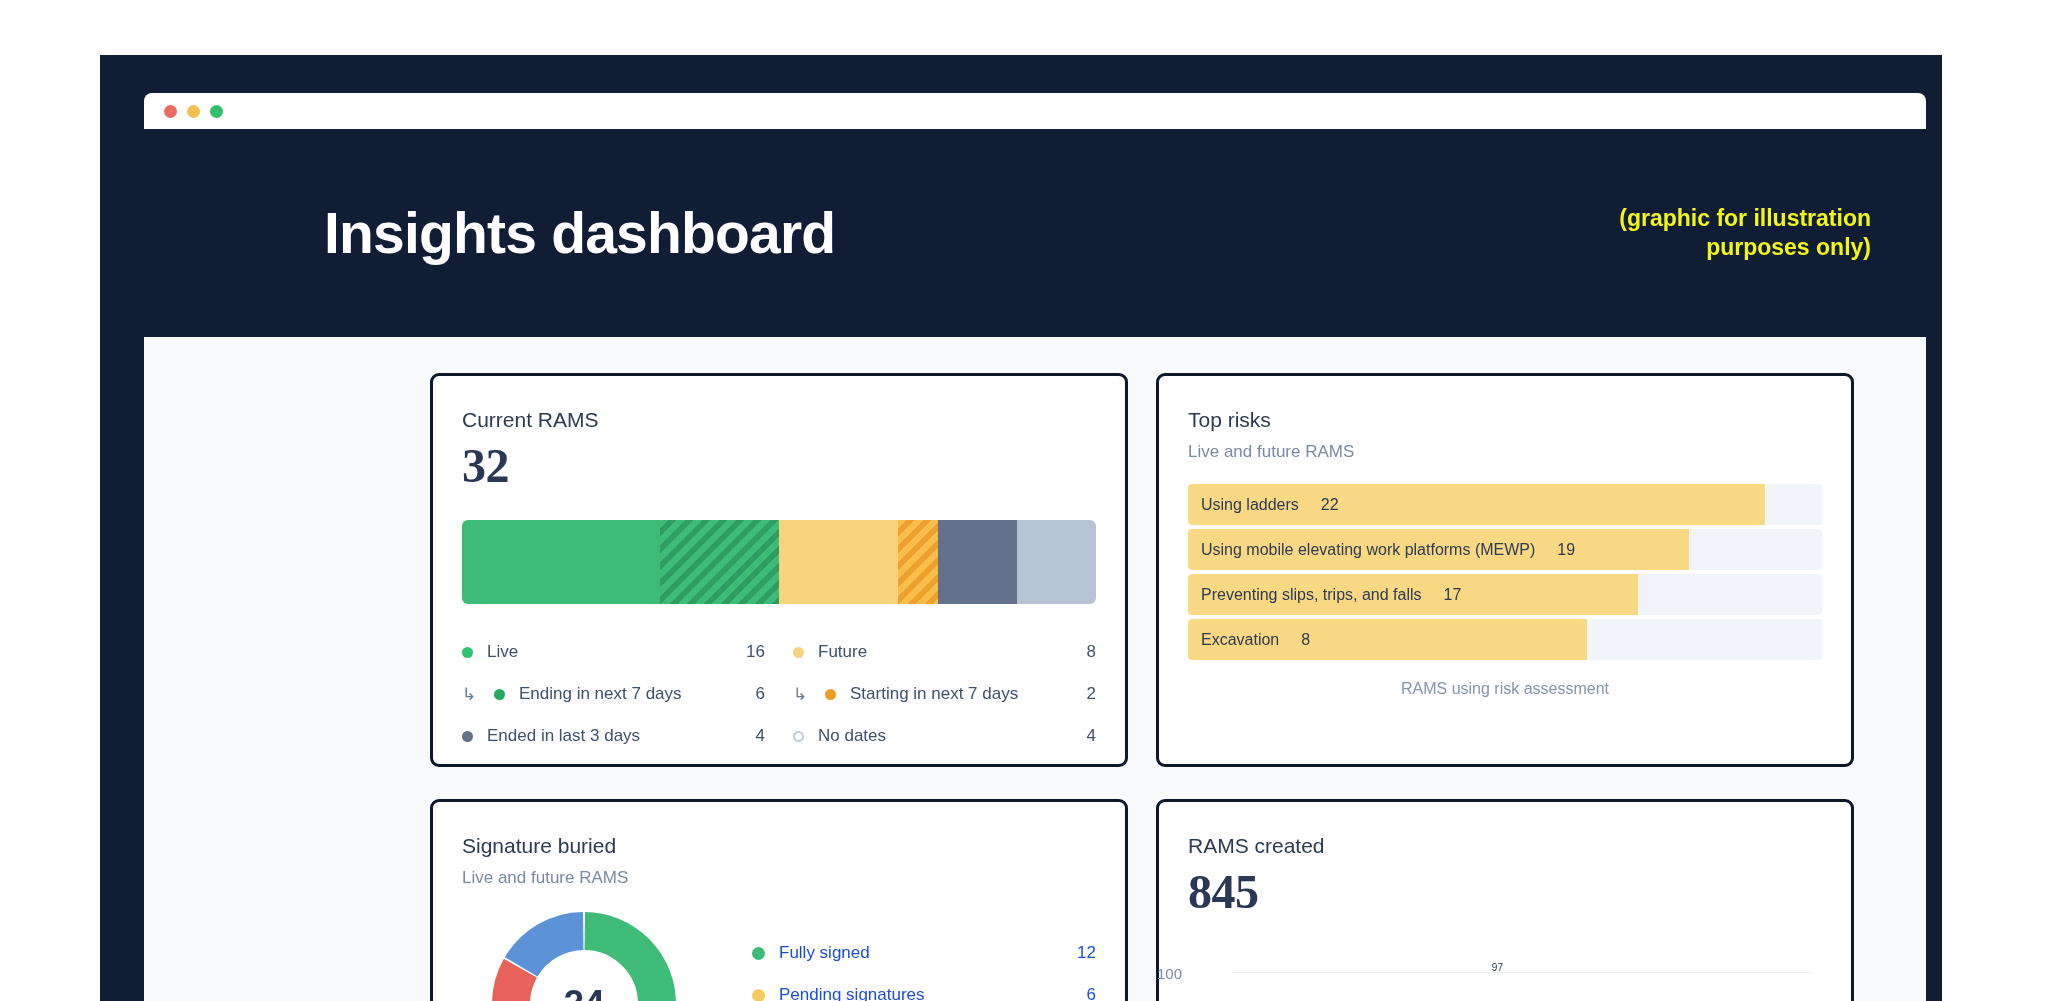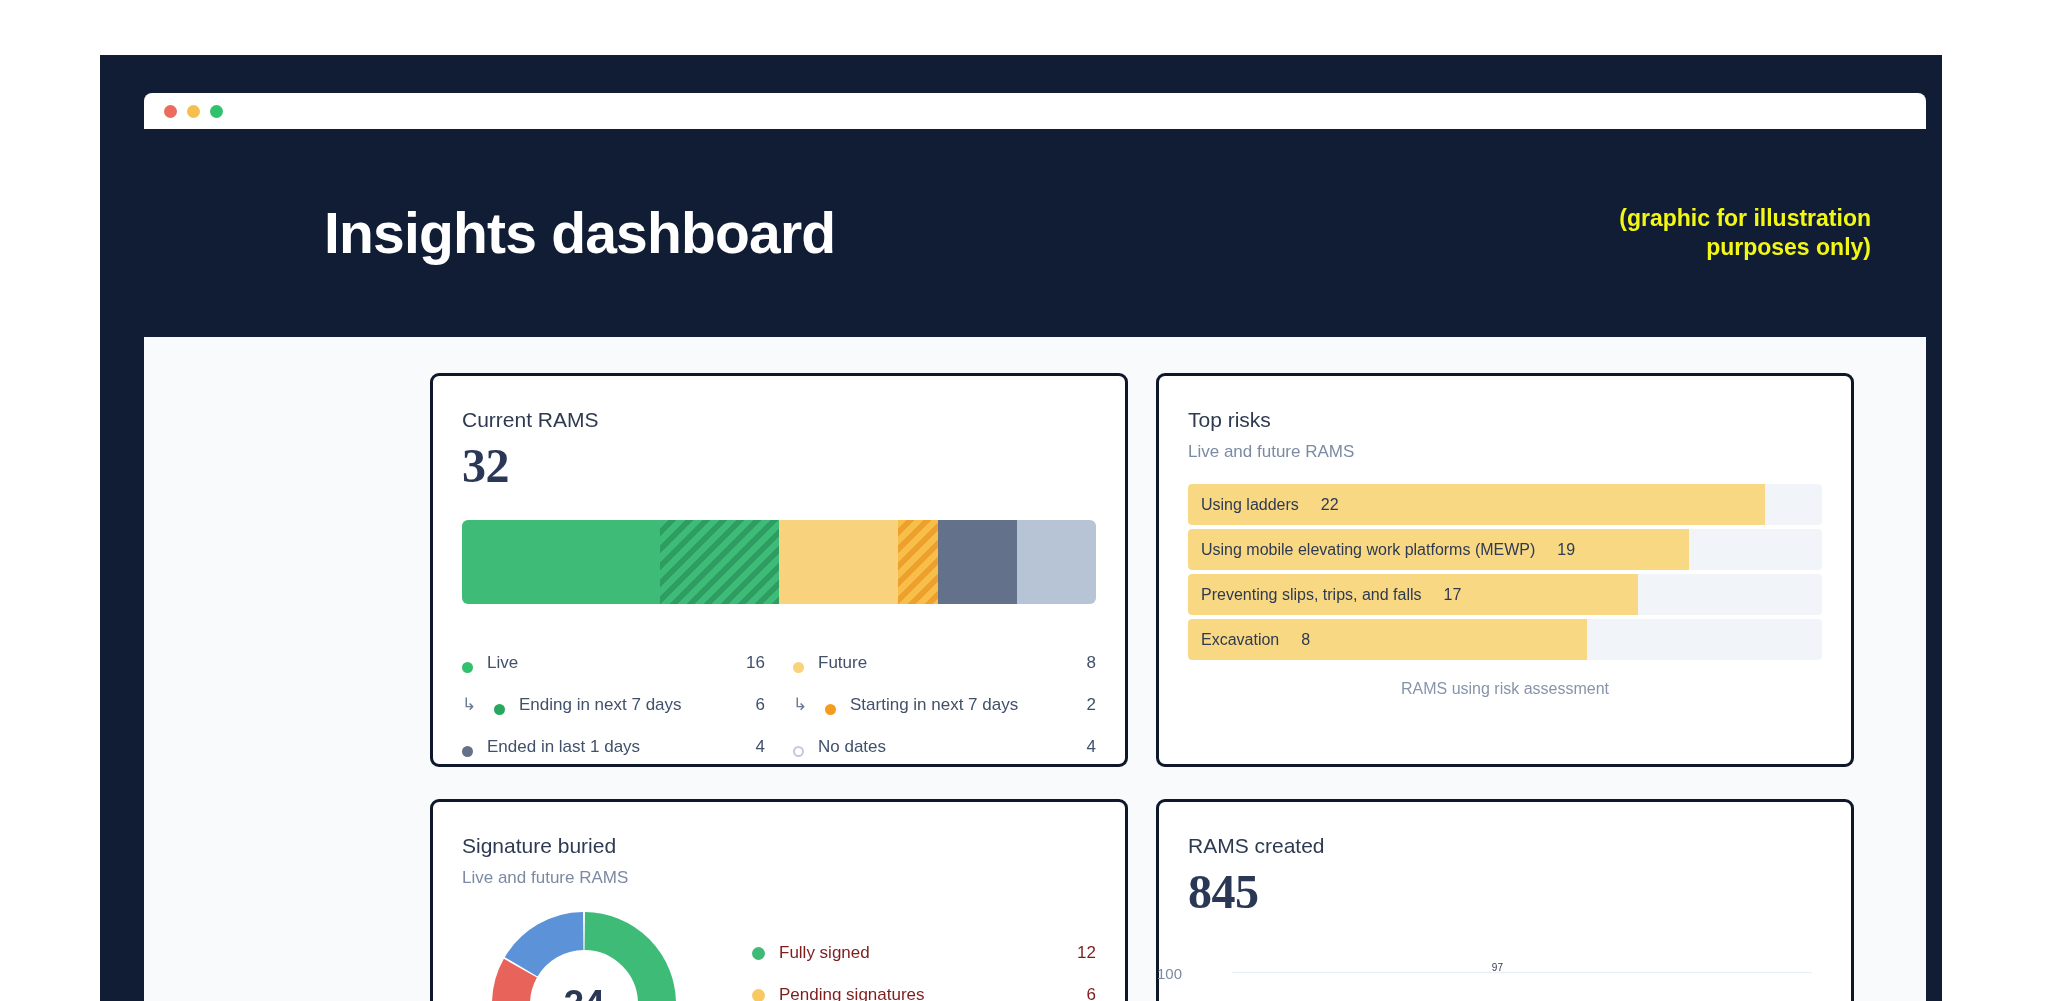--- a/index.html
+++ b/index.html
@@ -106,21 +106,21 @@
   
   #rams-legend {
     display: grid;
     grid-template-columns: 1fr 1fr;
     column-gap: 28px;
     row-gap: 0;
     margin-top: 27px;
   }
   .legend-row {
     display: flex;
-    align-items: flex-end;
+    align-items: center;
     height: 42px;
     font-size: 17px;
     color: #41506b;
   }
   .legend-arrow { color: #6b7a94; font-size: 17px; width: 16px; margin-right: 16px; }
   .legend-dot   { width: 11px; height: 11px; border-radius: 50%; flex: 0 0 auto; margin-right: 14px; }
   .legend-dot.hollow { background: transparent !important; border: 2px solid #c3cbd9; width: 11px; height: 11px; }
   .legend-label { flex: 1 1 auto; white-space: nowrap; }
   .legend-val   { color: #41506b; }
 
@@ -156,21 +156,21 @@
   #donut-wrap { position: relative; width: 192px; height: 192px; margin-left: 26px; flex: 0 0 auto; }
   #donut-wrap svg { display: block; }
   #donut-center {
     position: absolute; inset: 0;
     display: flex; align-items: center; justify-content: center;
     font-size: 37px; font-weight: bold; color: #2a3755;
   }
   #signature-legend { margin-left: 72px; margin-top: 24px; flex: 1 1 auto; }
   .sig-row {
     display: flex; align-items: center;
-    height: 42px; font-size: 17px; color: #7f1d1d;
+    height: 42px; font-size: 17px; color: #1d4ed8;
   }
   .sig-row .legend-label { flex: 1 1 auto; }
 
   
   #barchart { position: relative; margin-top: 22px; height: 190px; }
   #bc-plot  { position: absolute; left: 44px; right: 10px; top: 18px; bottom: 0; }
   .bc-grid  { position: absolute; left: 0; right: 0; height: 1px; background: #e8edf4; }
   .bc-ytick {
     position: absolute; left: 0; width: 38px;
     text-align: right; font-size: 15px; color: #7c8aa3;
@@ -237,21 +237,21 @@
               <span class="legend-val">6</span>
             </div>
             <div class="legend-row">
               <span class="legend-arrow">↳</span>
               <span class="legend-dot" style="background: rgb(242, 157, 31);"></span>
               <span class="legend-label">Starting in next 7 days</span>
               <span class="legend-val">2</span>
             </div>
             <div class="legend-row">
               <span class="legend-dot" style="background: rgb(99, 113, 138);"></span>
-              <span class="legend-label">Ended in last 1 days</span>
+              <span class="legend-label">Ended in last 3 days</span>
               <span class="legend-val">4</span>
             </div>
             <div class="legend-row">
               <span class="legend-dot hollow"></span>
               <span class="legend-label">No dates</span>
               <span class="legend-val">4</span>
             </div>
           </div>
       </div>
     </div>

